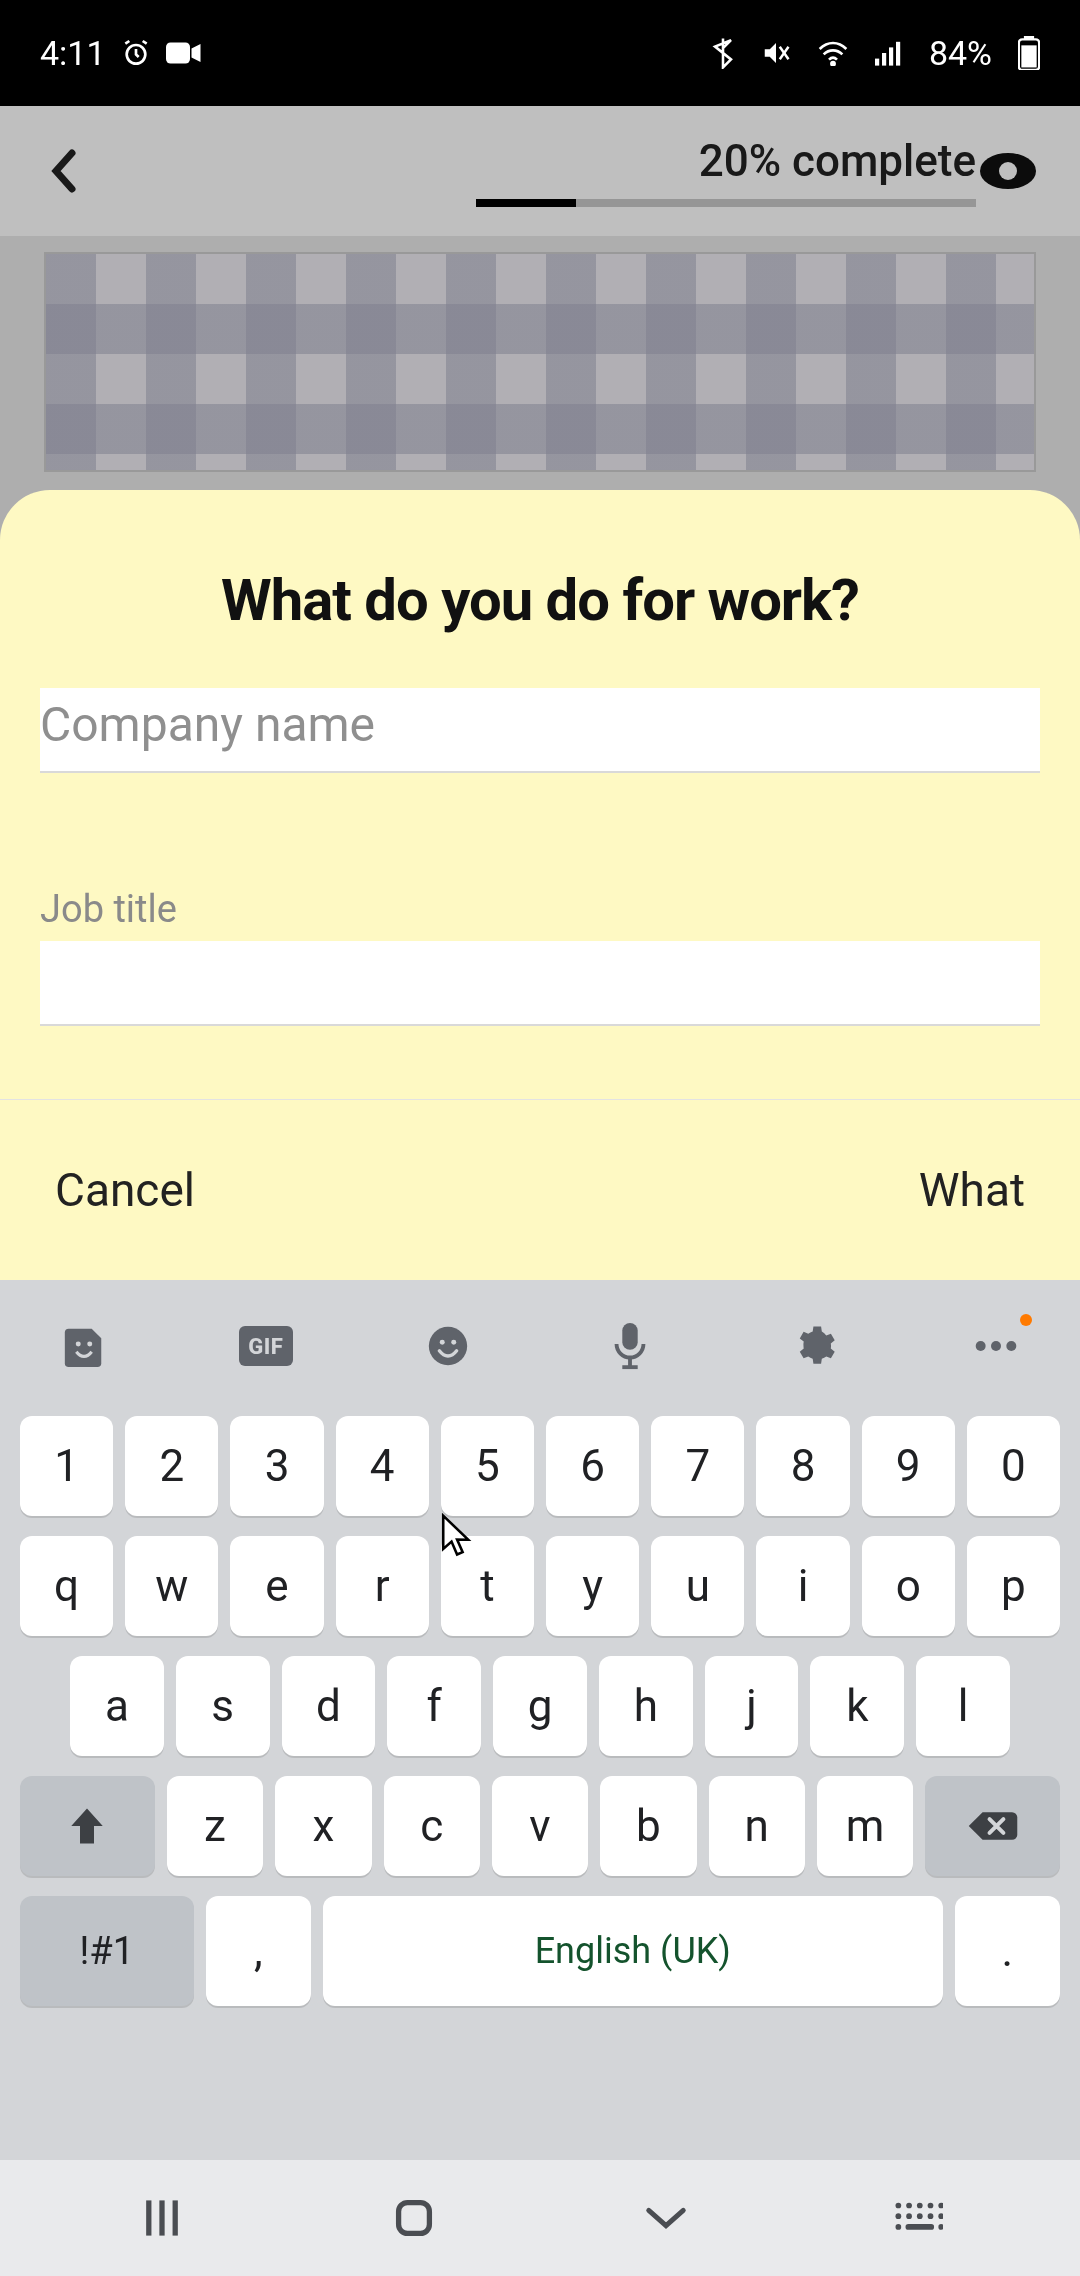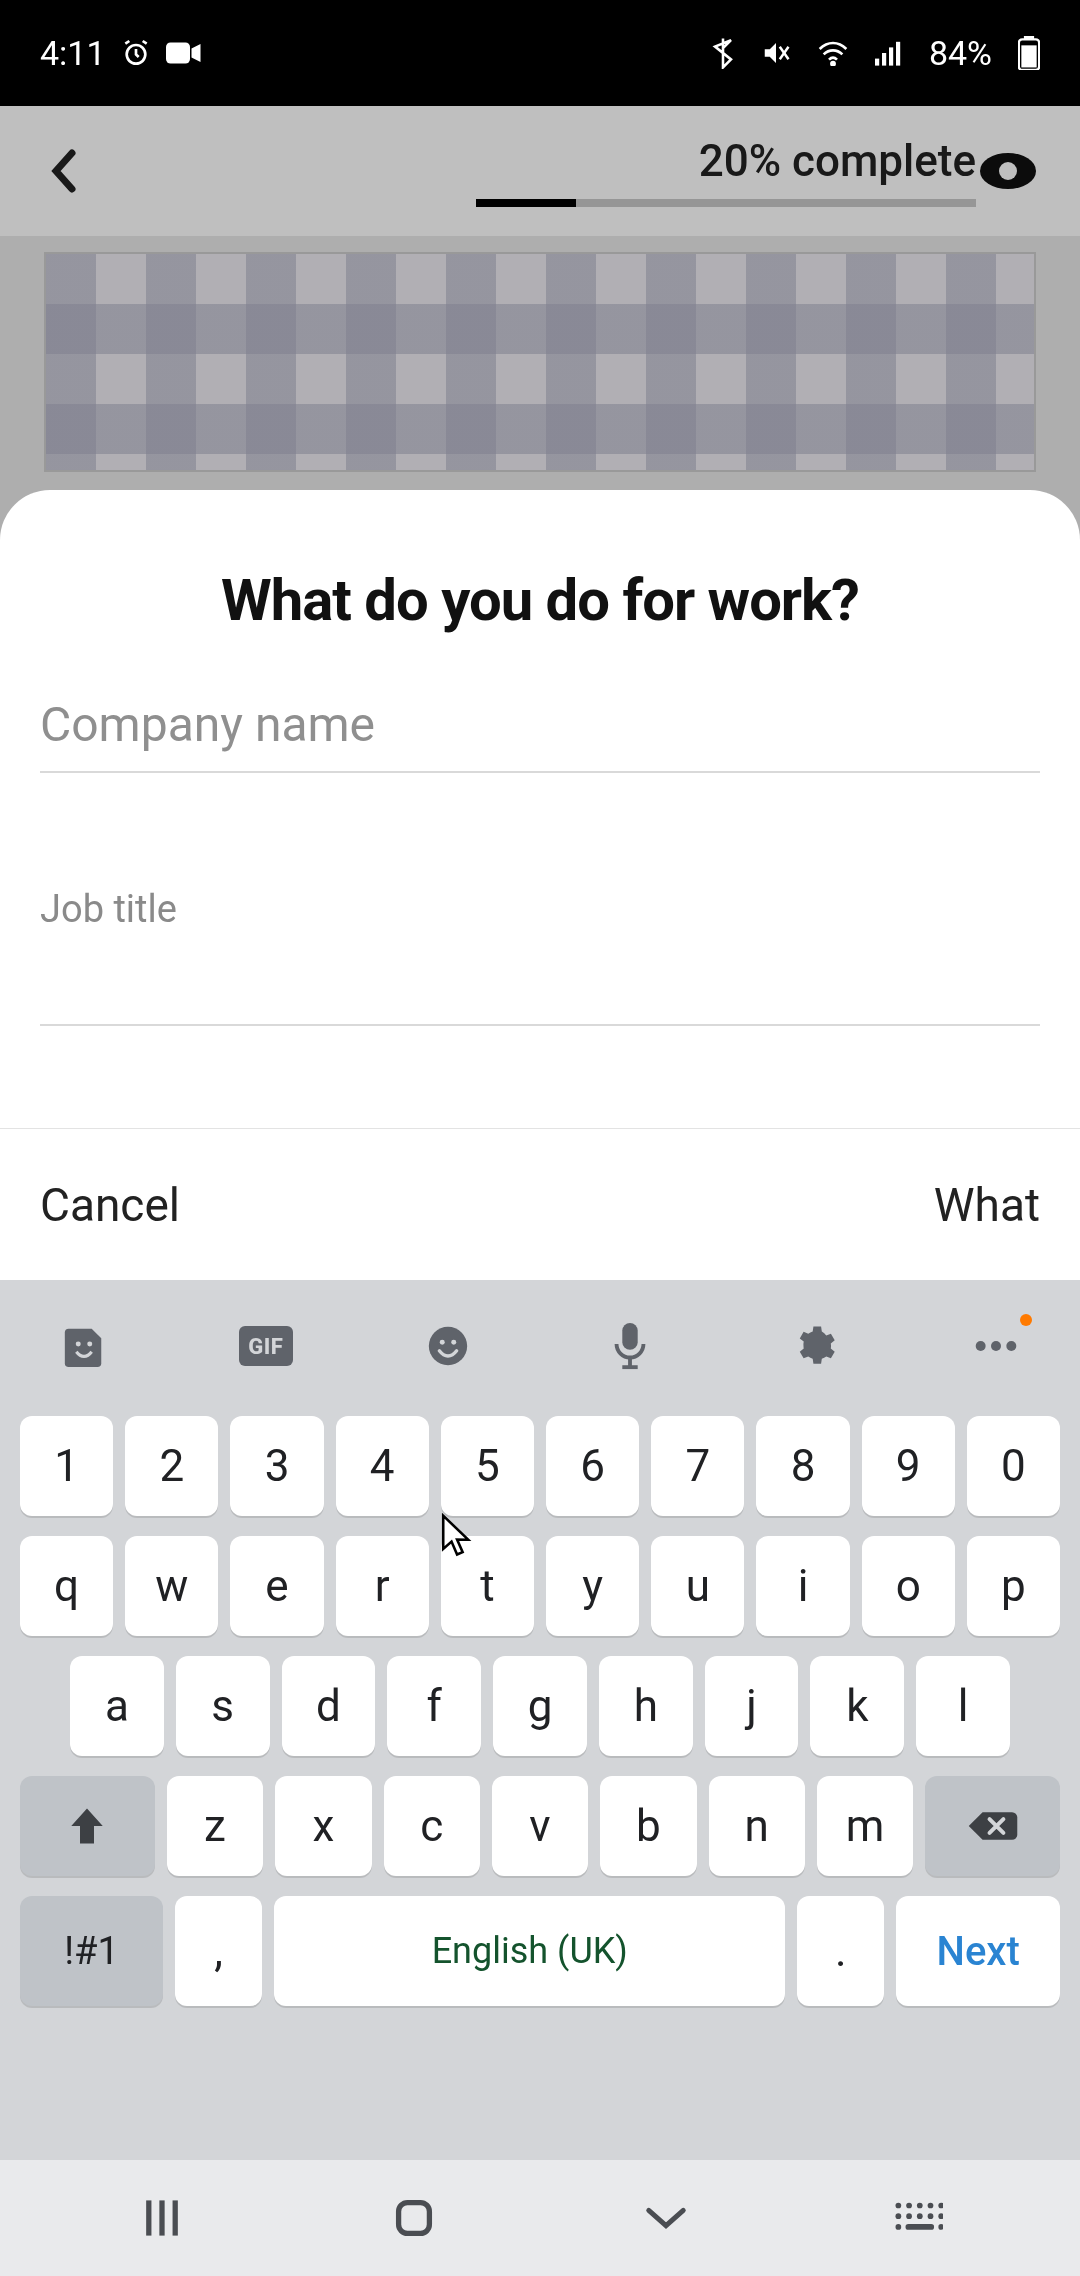--- a/index.html
+++ b/index.html
@@ -28,30 +28,30 @@
   .plaid { position: absolute; top: 252px; left: 44px; right: 44px; height: 220px;
     background:
       linear-gradient(90deg, rgba(170,170,190,.55) 0 25%, rgba(255,255,255,0) 25% 50%, rgba(170,170,190,.55) 50% 75%, rgba(255,255,255,0) 75% 100%),
       linear-gradient(0deg,  rgba(170,170,190,.55) 0 25%, rgba(255,255,255,0) 25% 50%, rgba(170,170,190,.55) 50% 75%, rgba(255,255,255,0) 75% 100%),
       #eceaf1;
     background-size: 200px 200px, 200px 200px;
     border: 2px solid #ccc;
   }
 
   
-  .sheet { position: absolute; top: 490px; left: 0; right: 0; background: #ffffff; border-top-left-radius: 50px; border-top-right-radius: 50px; height: 790px; }
+  .sheet { position: absolute; top: 490px; left: 0; right: 0; background: #fef9c3; border-top-left-radius: 50px; border-top-right-radius: 50px; height: 790px; }
   .sheet-title { text-align: center; font-size: 58px; font-weight: 700; color: #111; padding: 76px 40px 40px; letter-spacing: -1px; }
 
   .field-block { padding: 14px 40px 0 40px; }
   .field-label { font-size: 38px; color: #8a8a8a; font-weight: 400; margin-bottom: 10px; }
   .field-input { width: 100%; border: none; border-bottom: 2px solid #d9d9d9; font-size: 48px; padding: 8px 0 18px 0; outline: none; color: #222; }
   .field-input::placeholder { color: #8f8f8f; font-weight: 400; }
   .field-block + .field-block { margin-top: 100px; }
 
-  .sheet-actions { position: absolute; bottom: 0; left: 0; right: 0; height: 152px; border-top: 1px solid #e3e3e3; display: flex; align-items: center; justify-content: space-between; padding: 0 40px; font-size: 46px; color: #222; }
+  .sheet-actions { position: absolute; bottom: 0; left: 0; right: 0; height: 181px; border-top: 1px solid #e3e3e3; display: flex; align-items: center; justify-content: space-between; padding: 0 55px; font-size: 46px; color: #222; }
   .sheet-btn { font-size: 46px; color: #222; background: none; border: none; cursor: pointer; font-weight: 400; }
 
   
   .keyboard { position: absolute; top: 1280px; left: 0; right: 0; bottom: 116px; background: #d3d5d8; display: flex; flex-direction: column; }
   .kb-toolbar { height: 132px; display: flex; align-items: center; justify-content: space-between; padding: 0 56px; }
   .kb-tool { width: 56px; height: 56px; display: flex; align-items: center; justify-content: center; color: #5f636a; position: relative; }
   .kb-tool.gif { width: 54px; height: 40px; border-radius: 6px; background: #5f636a; color: #d3d5d8; font-size: 22px; font-weight: 800; letter-spacing: .5px; align-items: center; justify-content: center; display: flex; }
   .kb-tool.more .dot-badge { position: absolute; top: -4px; right: -8px; width: 12px; height: 12px; border-radius: 50%; background: #ff7a00; }
 
   .kb-rows { flex: 1; display: flex; flex-direction: column; gap: 20px; padding: 4px 20px 18px 20px; }
@@ -267,21 +267,20 @@
               <path d="M9 2h17a3 3 0 0 1 3 3v10a3 3 0 0 1-3 3H9L1 10z"></path>
               <path d="M13 6l8 8M21 6l-8 8" stroke="#d3d5d8" stroke-width="2.3" stroke-linecap="round"></path>
             </svg>
       </div>
     </div>
     <div class="kb-row bottom">
       <div class="key sym dark">!#1</div>
       <div class="key" style="flex:.85">,</div>
       <div class="key space">English (UK)</div>
       <div class="key" style="flex:.85">.</div>
-      <div class="key next dark" style="background:#fff">Next</div>
     </div>
   </div>
 </div>
 
 <svg class="cursor" viewBox="0 0 20 26" fill="#fff" stroke="#000" stroke-width="1.4">
       <path d="M2 2l0 18 4.5-4 3 7 3-1.3-3-6.8 6 .1z"></path>
     </svg>
 
 <div class="navbar">
   <div class="nav-btn">

